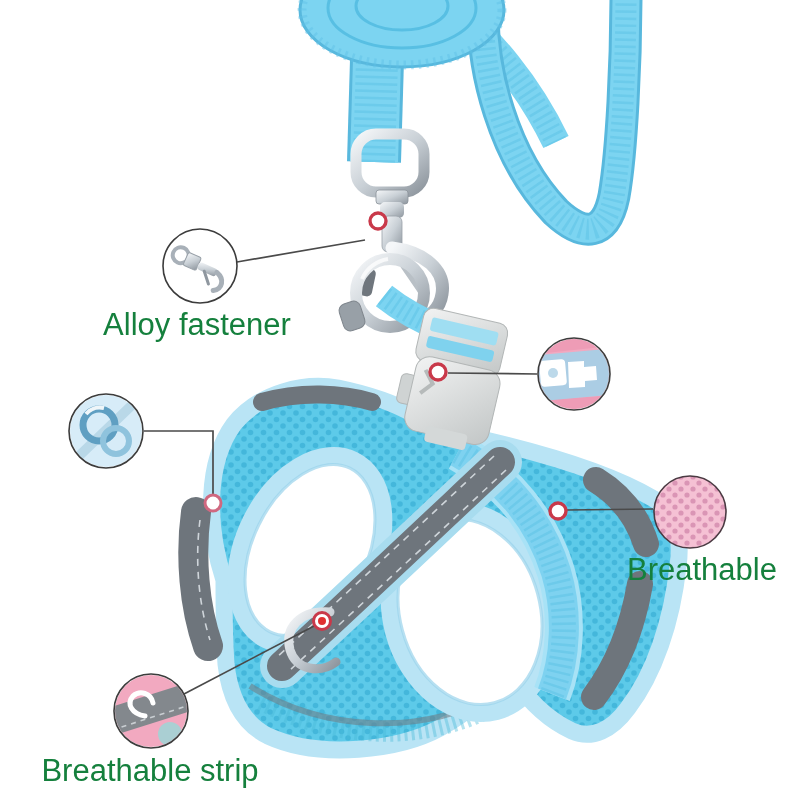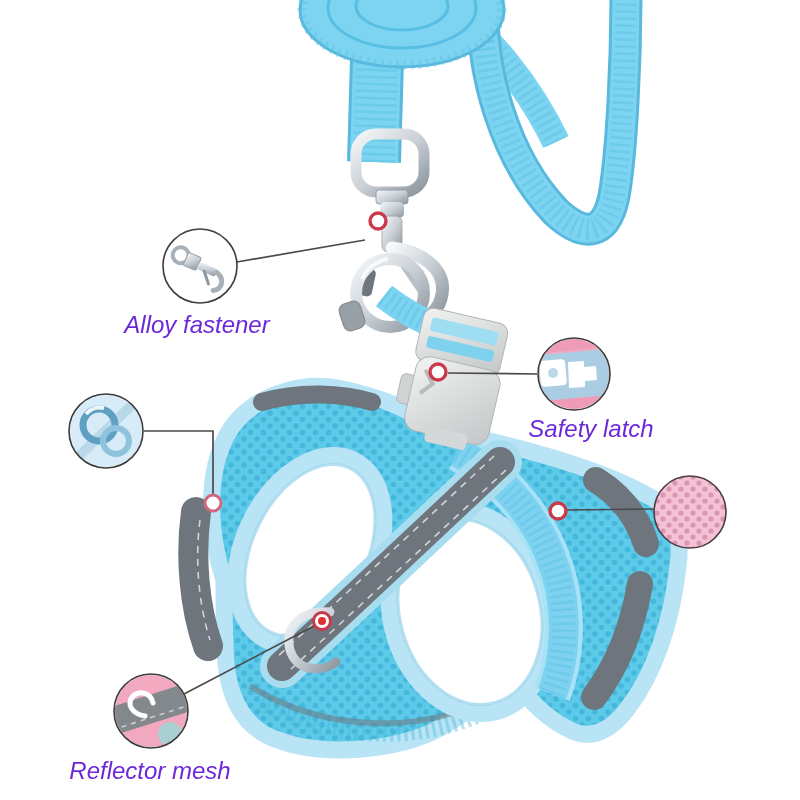--- a/index.html
+++ b/index.html
@@ -1,20 +1,20 @@
 <!DOCTYPE html>
 <html><head>
 <meta charset="utf-8">
 <style>
   html,body{margin:0;padding:0;background:#ffffff;}
   .stage{position:relative;width:800px;height:800px;background:#ffffff;overflow:hidden;
          font-family:"Liberation Sans",sans-serif;}
   .art{position:absolute;left:0;top:0;}
-  .lbl{position:absolute;transform:translateX(-50%);font-size:24px;line-height:33px;
-       color:#6d28d9;white-space:nowrap;text-align:center;font-style:italic;}
+  .lbl{position:absolute;transform:translateX(-50%);font-size:31px;line-height:33px;
+       color:#15803d;white-space:nowrap;text-align:center;}
   .lbl span{display:block;}
 </style>
 </head>
 <body>
 
 <div class="stage">
 
 <svg class="art" width="800" height="800" viewBox="0 0 800 800">
   <defs>
     <linearGradient id="met" x1="0" y1="0" x2="1" y2="1">
@@ -213,17 +213,17 @@
       <path d="M 110,722 L 192,696" stroke="#83888d" stroke-width="28" stroke-linecap="round"></path>
       <path d="M 112,730 L 190,705" stroke="#c9ced2" stroke-width="1.6" stroke-dasharray="5 5"></path>
       <path d="M 145,716 C 132,714 126,704 133,696 C 140,690 151,693 153,703" fill="none" stroke="#ffffff" stroke-width="5" stroke-linecap="round"></path>
       <circle cx="170" cy="734" r="12" fill="#9ed6d6" opacity="0.85"></circle>
     </g>
     <circle cx="151" cy="711" r="37" fill="none" stroke="#3c3c3c" stroke-width="1.6"></circle>
   </g>
 </svg>
 
   <div class="lbl" style="left:197px;top:308px">Alloy fastener</div>
-  <div class="lbl" style="left:591px;top:412px">Safety latch</div>
   <div class="lbl" style="left:702px;top:553px">
+    <span>Breathable</span>
   </div>
-  <div class="lbl" style="left:150px;top:754px">Reflector mesh</div>
+  <div class="lbl" style="left:150px;top:754px">Breathable strip</div>
 </div>
 
 </body></html>

